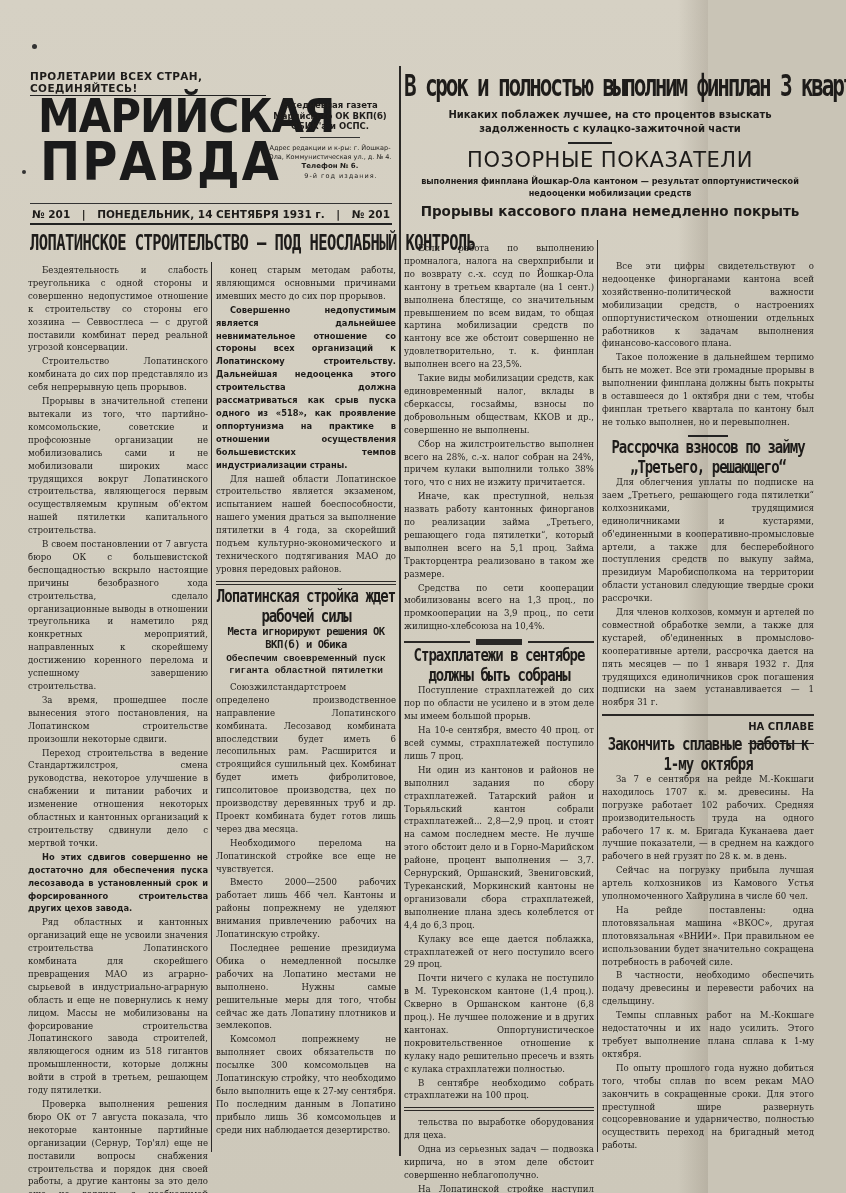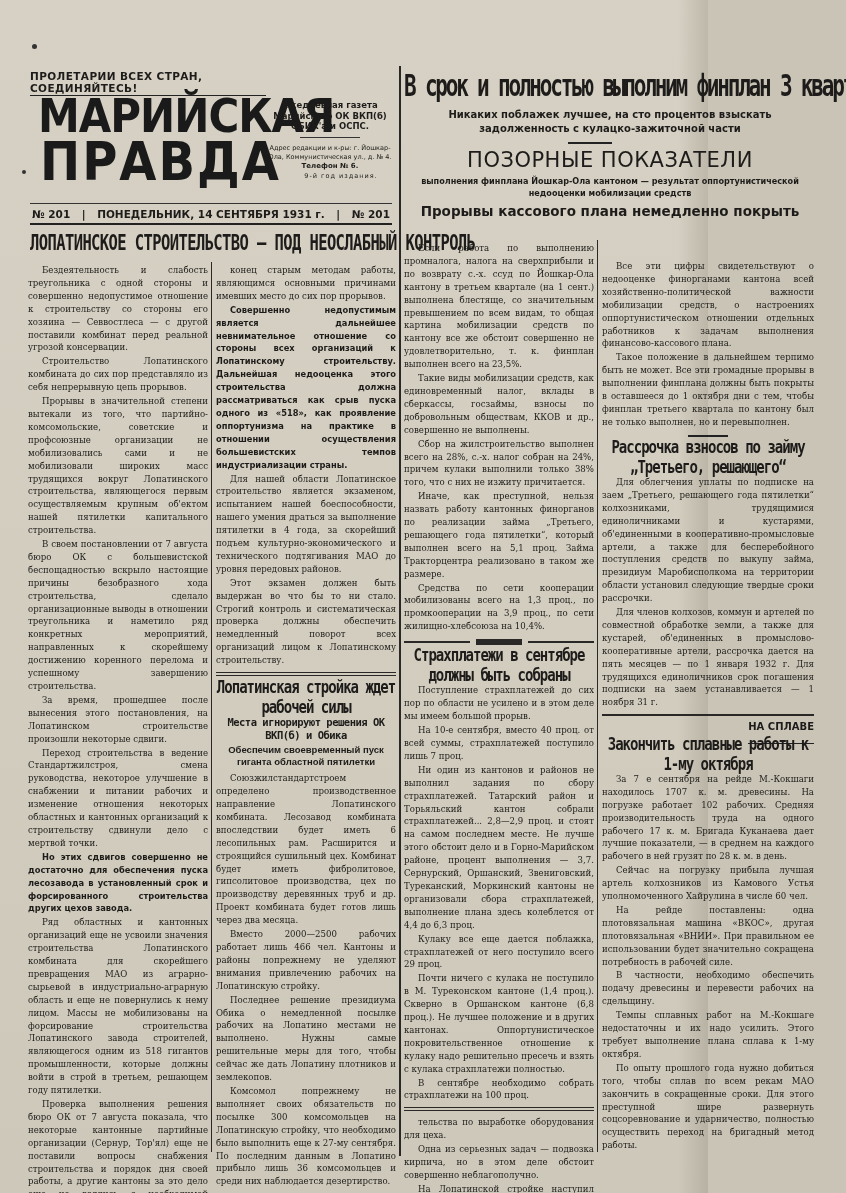--- a/index.html
+++ b/index.html
@@ -92,21 +92,21 @@
   .sec-head {
     text-align: center; font-family: "DejaVu Sans Mono", monospace; font-weight: bold;
     line-height: 1.15; margin: 4px 0 3px;
   }
   .sec-head.cond { font-size: 14px; letter-spacing: -1px; transform: scaleY(1.2); }
   .sec-sub {
     text-align: center; font-family: "DejaVu Sans Mono", monospace; font-weight: bold;
     font-size: 10.5px; line-height: 1.2; letter-spacing: -0.5px; margin-bottom: 3px;
   }
   .sec-lead {
-    text-align: center; font-family: Liberation Sans, sans-serif; font-weight: bold;
+    text-align: center; font-family: Liberation Mono, monospace; font-weight: bold;
     font-size: 9.5px; line-height: 1.25; margin-bottom: 4px;
   }
   .hrule { height: 1.5px; background: #2a2826; margin: 5px 0; }
   .dblrule { border-top: 1px solid #2a2826; border-bottom: 1px solid #2a2826; height: 4px; margin: 5px 0; }
   .ornrule { display: flex; align-items: center; gap: 6px; margin: 6px 0 4px; }
   .ornrule .a { flex: 1; height: 1.5px; background: #2a2826; }
   .ornrule .b { width: 46px; height: 6px; background: #2a2826; }
   .short-center { width: 40px; height: 2px; background: #222; margin: 6px auto 4px; }
   .rubric {
     text-align: right; font-family: "DejaVu Sans", sans-serif; font-weight: bold; font-size: 10px;
@@ -166,26 +166,26 @@
     <p class="bold">Но этих сдвигов совершенно не достаточно для обеспечения пуска лесозавода в установленный срок и форсированного строительства других цехов завода.</p>
     <p>Ряд областных и кантонных организаций еще не усвоили значения строительства Лопатинского комбината для скорейшего превращения МАО из аграрно-сырьевой в индустриально-аграрную область и еще не повернулись к нему лицом. Массы не мобилизованы на форсирование строительства Лопатинского завода строителей, являющегося одним из 518 гигантов промышленности, которые должны войти в строй в третьем, решающем году пятилетки.</p>
     <p>Проверка выполнения решения бюро ОК от 7 августа показала, что некоторые кантонные партийные организации (Сернур, Тор'ял) еще не поставили вопросы снабжения строительства и порядок дня своей работы, а другие кантоны за это дело еще не взялись с необходимой энергией и решительностью.</p>
 
   </div>
 
   <div class="col" style="left:216px;top:264px;width:180px;">
     <p>конец старым методам работы, являющимся основными причинами имевших место до сих пор прорывов.</p>
     <p class="bold">Совершенно недопустимым является дальнейшее невнимательное отношение со стороны всех организаций к Лопатинскому строительству. Дальнейшая недооценка этого строительства должна рассматриваться как срыв пуска одного из «518», как проявление оппортунизма на практике в отношении осуществления большевистских темпов индустриализации страны.</p>
     <p>Для нашей области Лопатинское строительство является экзаменом, испытанием нашей боеспособности, нашего умения драться за выполнение пятилетки в 4 года, за скорейший подъем культурно-экономического и технического подтягивания МАО до уровня передовых районов.</p>
-    <p>Этот экзамен должен быть выдержан во что бы то ни стало. Строгий контроль и систематическая проверка должны обеспечить немедленный поворот всех организаций лицом к Лопатинскому строительству.</p>
     <div class="dblrule"></div>
     <div class="sec-head cond">Лопатинская стройка ждет рабочей силы</div>
     <div class="sec-sub">Места игнорируют решения ОК ВКП(б) и Обика</div>
     <div class="sec-lead">Обеспечим своевременный пуск гиганта областной пятилетки</div>
     <p>Союзжилстандартстроем определено производственное направление Лопатинского комбината. Лесозавод комбината впоследствии будет иметь 6 лесопильных рам. Расширится и строящийся сушильный цех. Комбинат будет иметь фибролитовое, гипсолитовое производства, цех по производству деревянных труб и др. Проект комбината будет готов лишь через два месяца.</p>
+    <p>Необходимого перелома на Лопатинской стройке все еще не чувствуется.</p>
     <p>Вместо 2000—2500 рабочих работает лишь 466 чел. Кантоны и районы попрежнему не уделяют внимания привлечению рабочих на Лопатинскую стройку.</p>
     <p>Последнее решение президиума Обика о немедленной посылке рабочих на Лопатино местами не выполнено. Нужны самые решительные меры для того, чтобы сейчас же дать Лопатину плотников и землекопов.</p>
     <p>Комсомол попрежнему не выполняет своих обязательств по посылке 300 комсомольцев на Лопатинскую стройку, что необходимо было выполнить еще к 27-му сентября. По последним данным в Лопатино прибыло лишь 36 комсомольцев и среди них наблюдается дезертирство.</p>
 
   </div>
 
   <div class="col" style="left:404px;top:242px;width:190px;">
     <p>Если работа по выполнению промналога, налога на сверхприбыли и по возврату с.-х. ссуд по Йошкар-Ола кантону в третьем квартале (на 1 сент.) выполнена блестяще, со значительным превышением по всем видам, то общая картина мобилизации средств по кантону все же обстоит совершенно не удовлетворительно, т. к. финплан выполнен всего на 23,5%.</p>
     <p>Такие виды мобилизации средств, как единовременный налог, вклады в сберкассы, госзаймы, взносы по добровольным обществам, ККОВ и др., совершенно не выполнены.</p>
     <p>Сбор на жилстроительство выполнен всего на 28%, с.-х. налог собран на 24%, причем кулаки выполнили только 38% того, что с них не изжиту причитается.</p>

